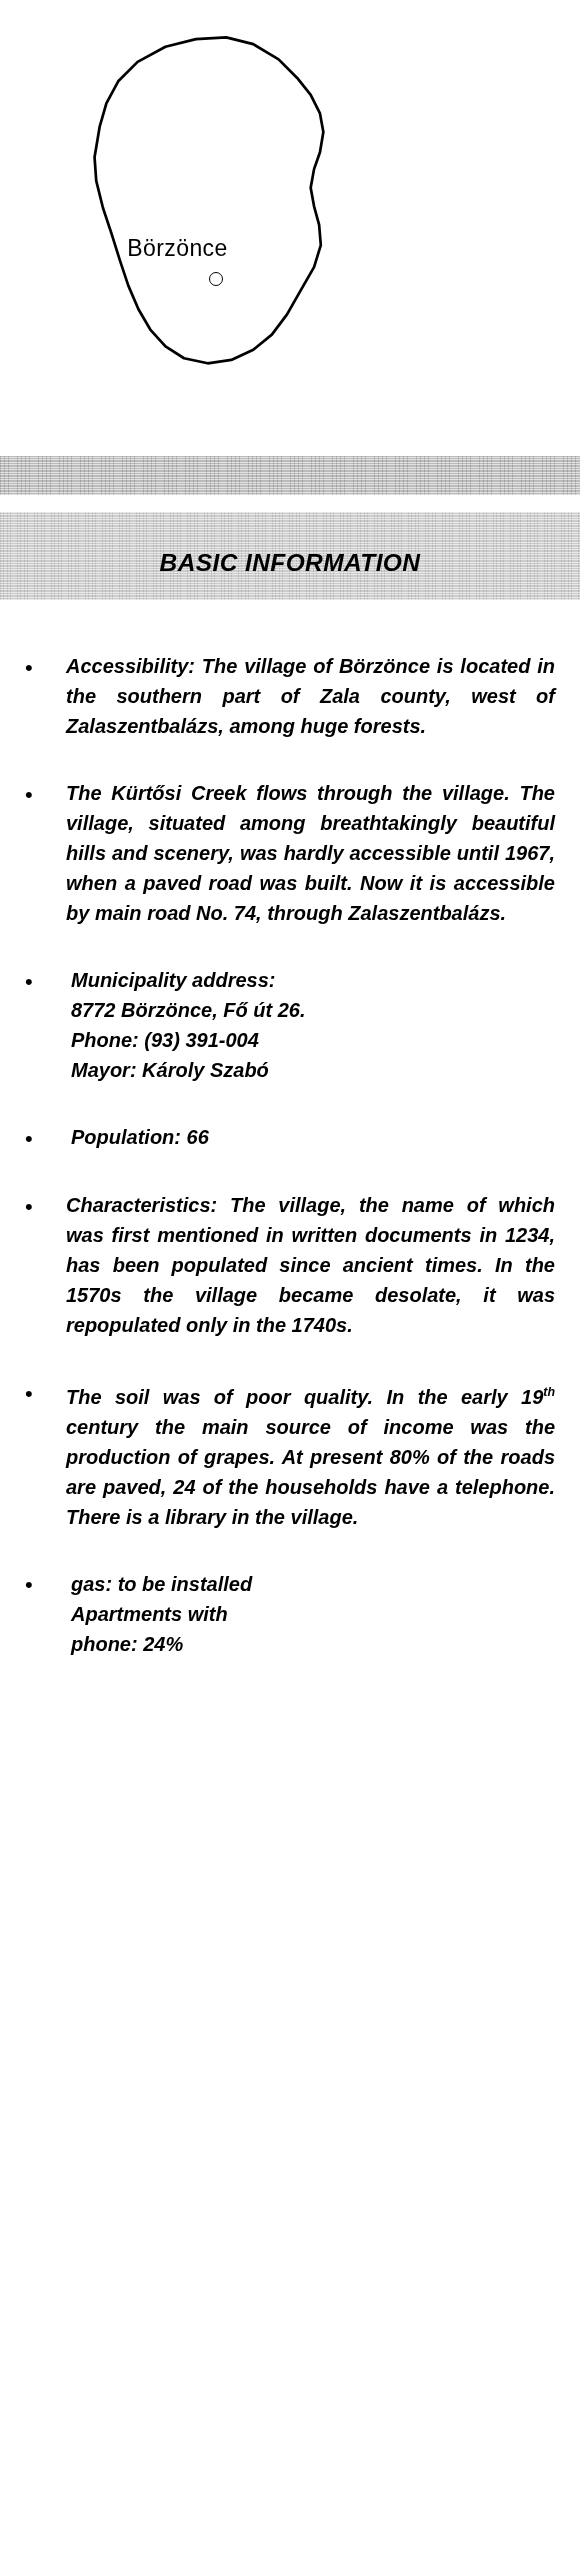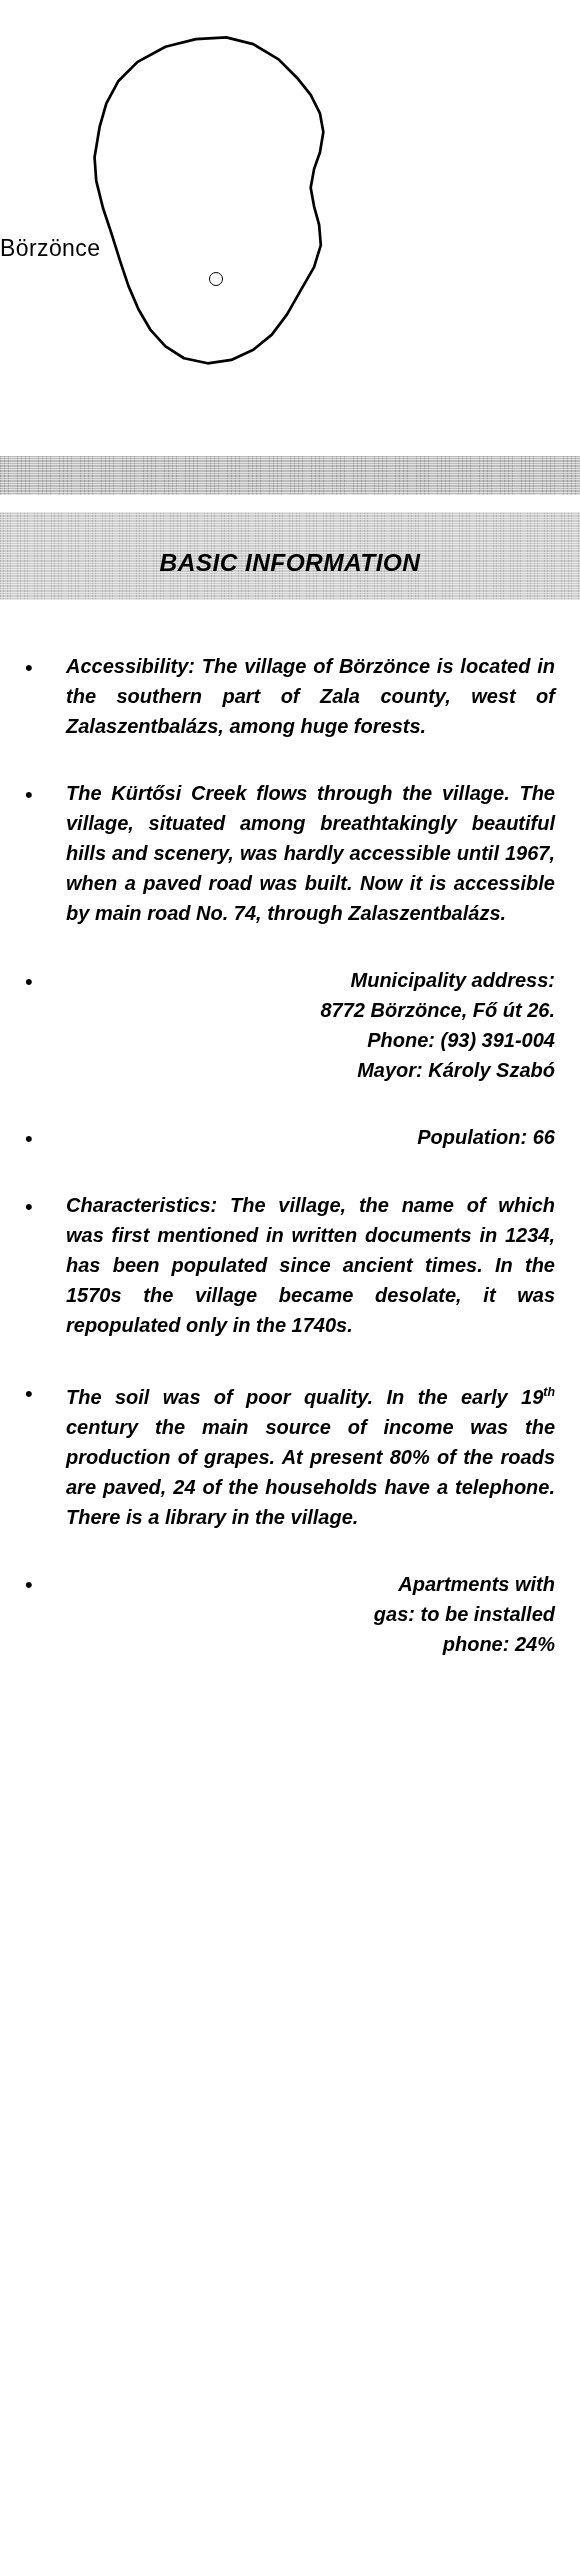--- a/index.html
+++ b/index.html
@@ -28,21 +28,21 @@
   .map-svg {
     position: absolute;
     left: 0;
     top: 0;
   }
   .map-label {
     position: absolute;
     left: 0;
     top: 235px;
     width: 355px;
-    text-align: left;
+    text-align: center;
     font-size: 23px;
     font-weight: 400;
     font-family: "Liberation Sans", sans-serif;
     letter-spacing: 0.4px;
   }
   .map-dot {
     position: absolute;
     left: 209px;
     top: 272px;
     width: 14.4px;
@@ -113,21 +113,20 @@
     padding-top: 1.7px;
     text-align: left;
   }
   .bullet-body {
     flex: 1 1 auto;
     font-size: 20px;
     line-height: 30px;
     font-weight: bold;
     font-style: italic;
     font-family: "Liberation Sans", sans-serif;
-    text-align: right;
   }
   .justify {
     text-align: justify;
     text-justify: inter-word;
   }
   .bullet-body p {
     margin: 0;
   }
   .indent-body {
     padding-left: 5px;
@@ -229,21 +228,21 @@
     <div class="bullet-row">
       <div class="bullet-mark">•</div>
       <div class="bullet-body justify">
         <span>The soil was of poor quality. In the early 19</span><sup>th</sup><span> century the main source of income was the production of grapes. At present 80% of the roads are paved, 24 of the households have a telephone. There is a library in the village.</span>
       </div>
     </div>
 
     <div class="bullet-row">
       <div class="bullet-mark">•</div>
       <div class="bullet-body indent-body">
+        <p>gas: to be installed</p>
         <p>Apartments with</p>
-        <p>gas: to be installed</p>
         <p>phone: 24%</p>
       </div>
     </div>
 
   </div>
 </div>
 
 
 </body></html>

